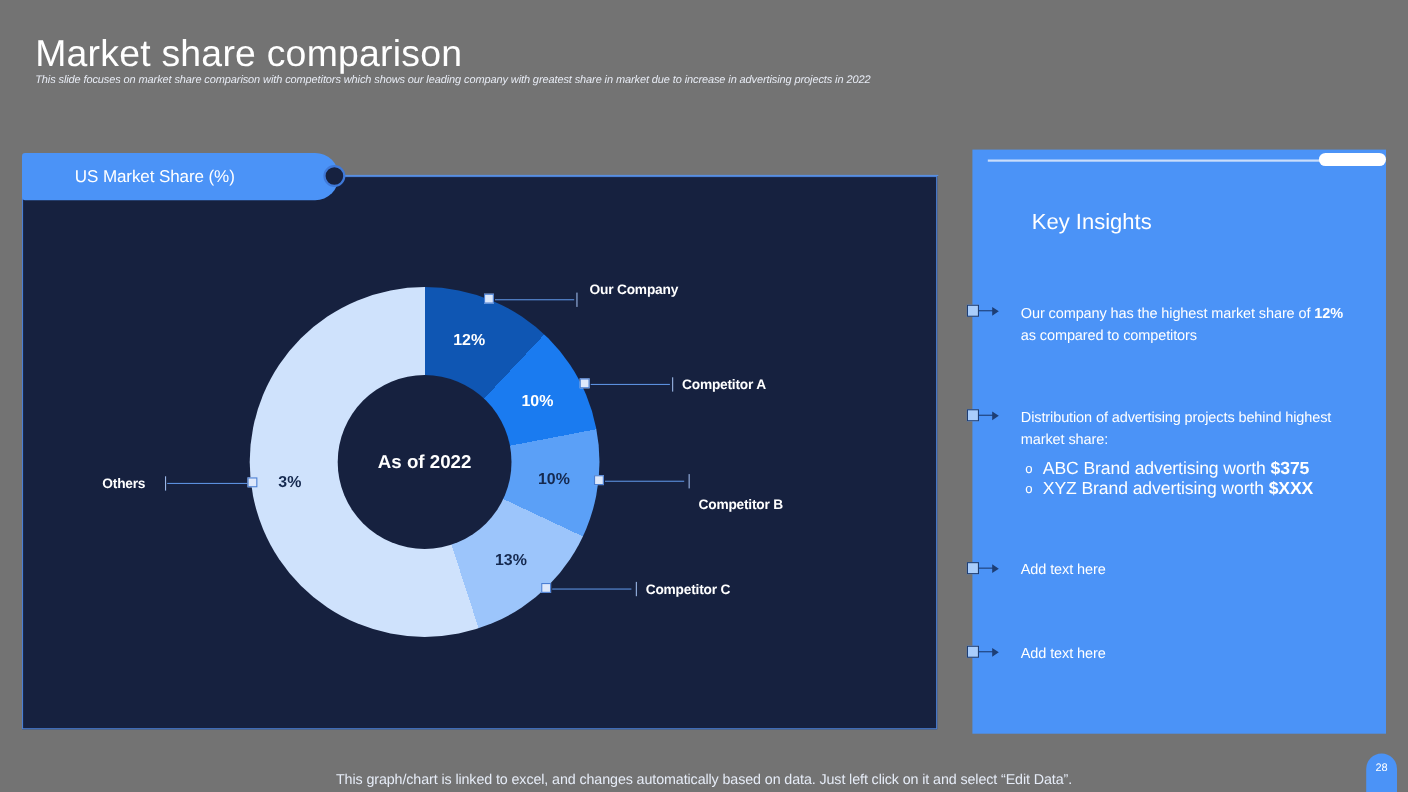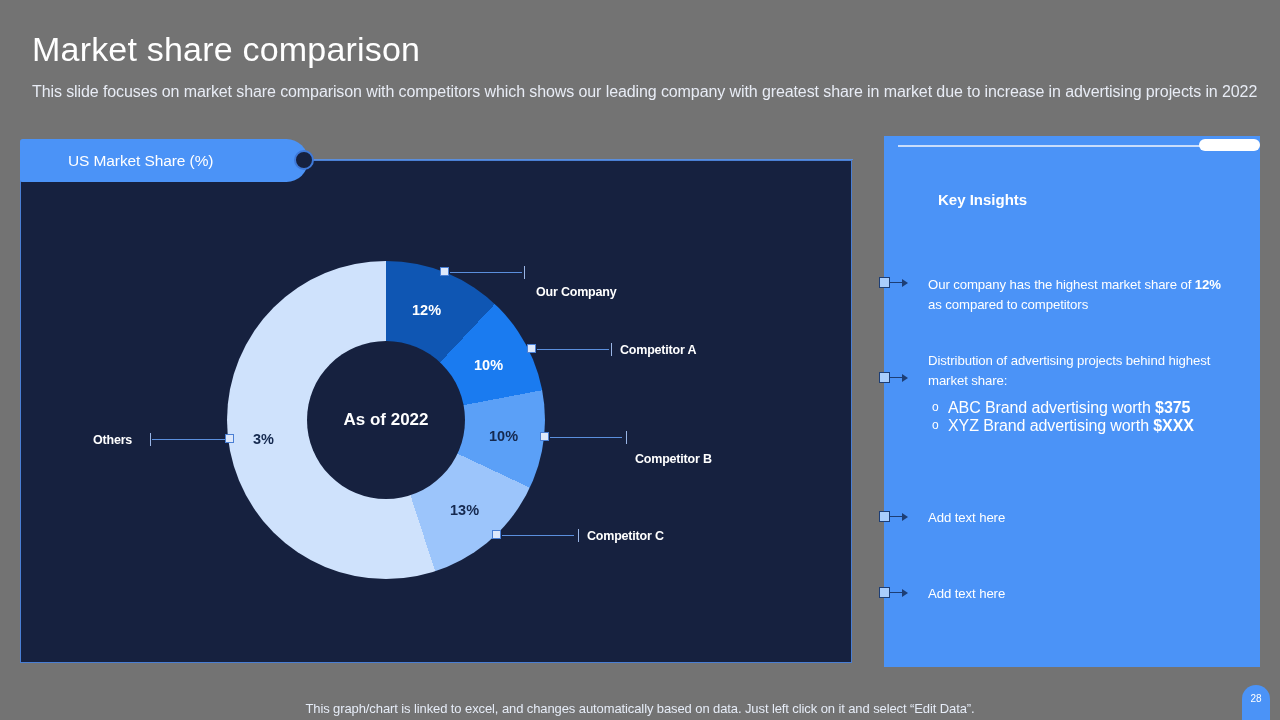--- a/index.html
+++ b/index.html
@@ -11,23 +11,24 @@
   }
   .slide { position: relative; width: 1280px; height: 720px; background: #737373; }
 
   
   .title {
     position: absolute; left: 32px; top: 30px;
     font-size: 34px; font-weight: 400; color: #ffffff;
     letter-spacing: 0.2px;
   }
   .subtitle {
-    position: absolute; left: 32px; top: 83px;
-    font-size: 16px; color: #e8ecf5; font-weight: 400;
+    position: absolute; left: 32px; top: 67px;
+    font-size: 10px; color: #e8ecf5; font-weight: 400;
     letter-spacing: -0.1px;
+    font-style: italic;
   }
 
   
   .chart-panel {
     position: absolute; left: 20px; top: 160px;
     width: 832px; height: 503px;
     border: 1px solid #4a7fd4;
     background: #16213f;
   }
   .chart-tab {
@@ -96,21 +97,21 @@
     position: absolute; left: 898px; top: 145px;
     width: 360px; height: 1.5px; background: #c9ddfb; z-index: 6;
   }
   .ins-pill {
     position: absolute; left: 1199px; top: 139px;
     width: 61px; height: 12px; border-radius: 6px;
     background: #ffffff; z-index: 7;
   }
   .ins-title {
     position: absolute; left: 938px; top: 191px;
-    color: #ffffff; font-size: 15px; font-weight: bold; text-align: center;
+    color: #ffffff; font-size: 20px; font-weight: normal; text-align: center;
   }
   .ins-item { position: absolute; }
   .ins-text {
     color: #ffffff; font-size: 13.2px; line-height: 20px;
     letter-spacing: -0.1px;
   }
   .ins-text b { font-weight: bold; }
   .bullet-sub { margin-top: 8px; }
   .bullet-sub div {
     color: #ffffff; font-size: 16px; line-height: 17.5px;
@@ -179,21 +180,21 @@
 
   <div class="slice-lbl lbl-our">12%</div>
   <div class="slice-lbl lbl-a">10%</div>
   <div class="slice-lbl lbl-b">10%</div>
   <div class="slice-lbl lbl-c">13%</div>
   <div class="slice-lbl lbl-oth">3%</div>
 
   <div class="cal-sq" style="left:440px; top:267px;"></div>
   <div class="cal-line" style="left:450px; top:272px; width:72px;"></div>
   <div class="cal-cap" style="left:524px; top:266px;"></div>
-  <div class="cal-txt" style="left:536px; top:285px;">Our Company</div>
+  <div class="cal-txt" style="left:536px; top:256px;">Our Company</div>
 
   <div class="cal-sq" style="left:527px; top:344px;"></div>
   <div class="cal-line" style="left:537px; top:349px; width:72px;"></div>
   <div class="cal-cap" style="left:611px; top:343px;"></div>
   <div class="cal-txt" style="left:620px; top:343px;">Competitor A</div>
 
   <div class="cal-sq" style="left:540px; top:432px;"></div>
   <div class="cal-line" style="left:550px; top:437px; width:72px;"></div>
   <div class="cal-cap" style="left:626px; top:431px;"></div>
   <div class="cal-txt" style="left:635px; top:431px;margin-top:21px;">Competitor B</div>
@@ -222,21 +223,21 @@
   </div>
   <div class="ins-item" style="left:928px; top:275px; width:300px;">
     <div class="ins-text"><span>Our company has the highest market share of </span><b>12%</b><span> as compared to competitors</span></div>
   </div>
 
   <div class="marker" style="left:879px; top:372px;">
     <div class="m-sq"></div>
       <div class="m-arrow-l"></div>
       <div class="m-arrow-h"></div>
   </div>
-  <div class="ins-item" style="left:928px; top:351px; width:300px;">
+  <div class="ins-item" style="left:928px; top:370px; width:300px;">
     <div class="ins-text"><span>Distribution of advertising projects behind highest market share:</span></div>
     <div class="bullet-sub">
       <div><span>ABC Brand advertising worth </span><b>$375</b></div>
       <div><span>XYZ Brand advertising worth </span><b>$XXX</b></div>
     </div>
   </div>
 
   <div class="marker" style="left:879px; top:511px;">
     <div class="m-sq"></div>
       <div class="m-arrow-l"></div>

